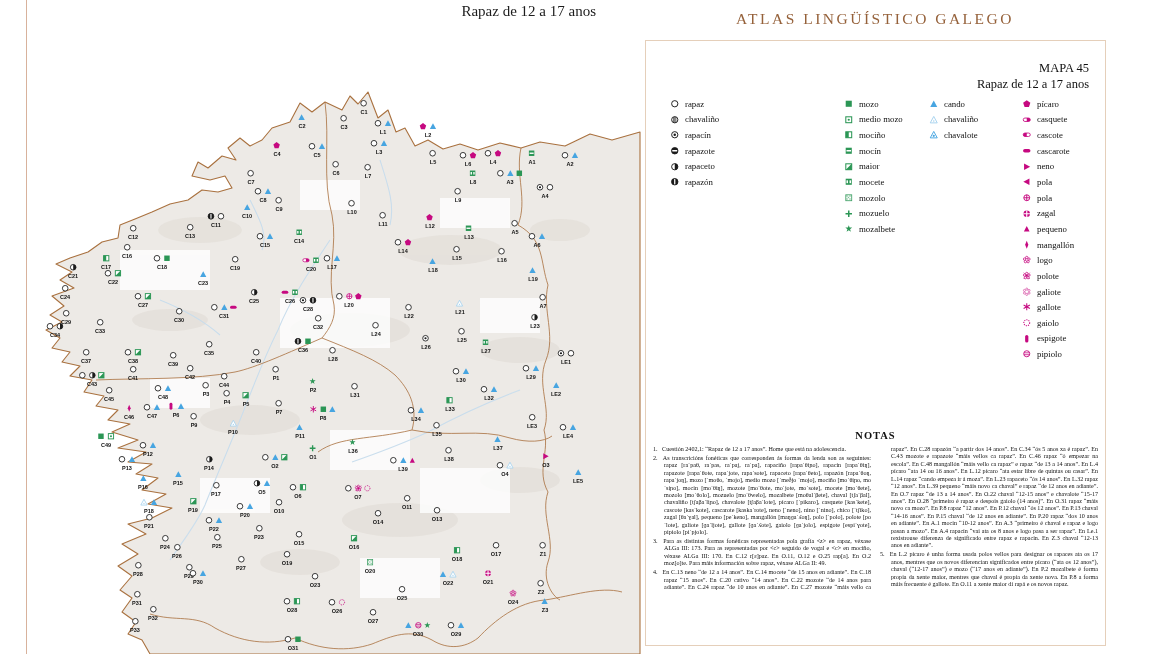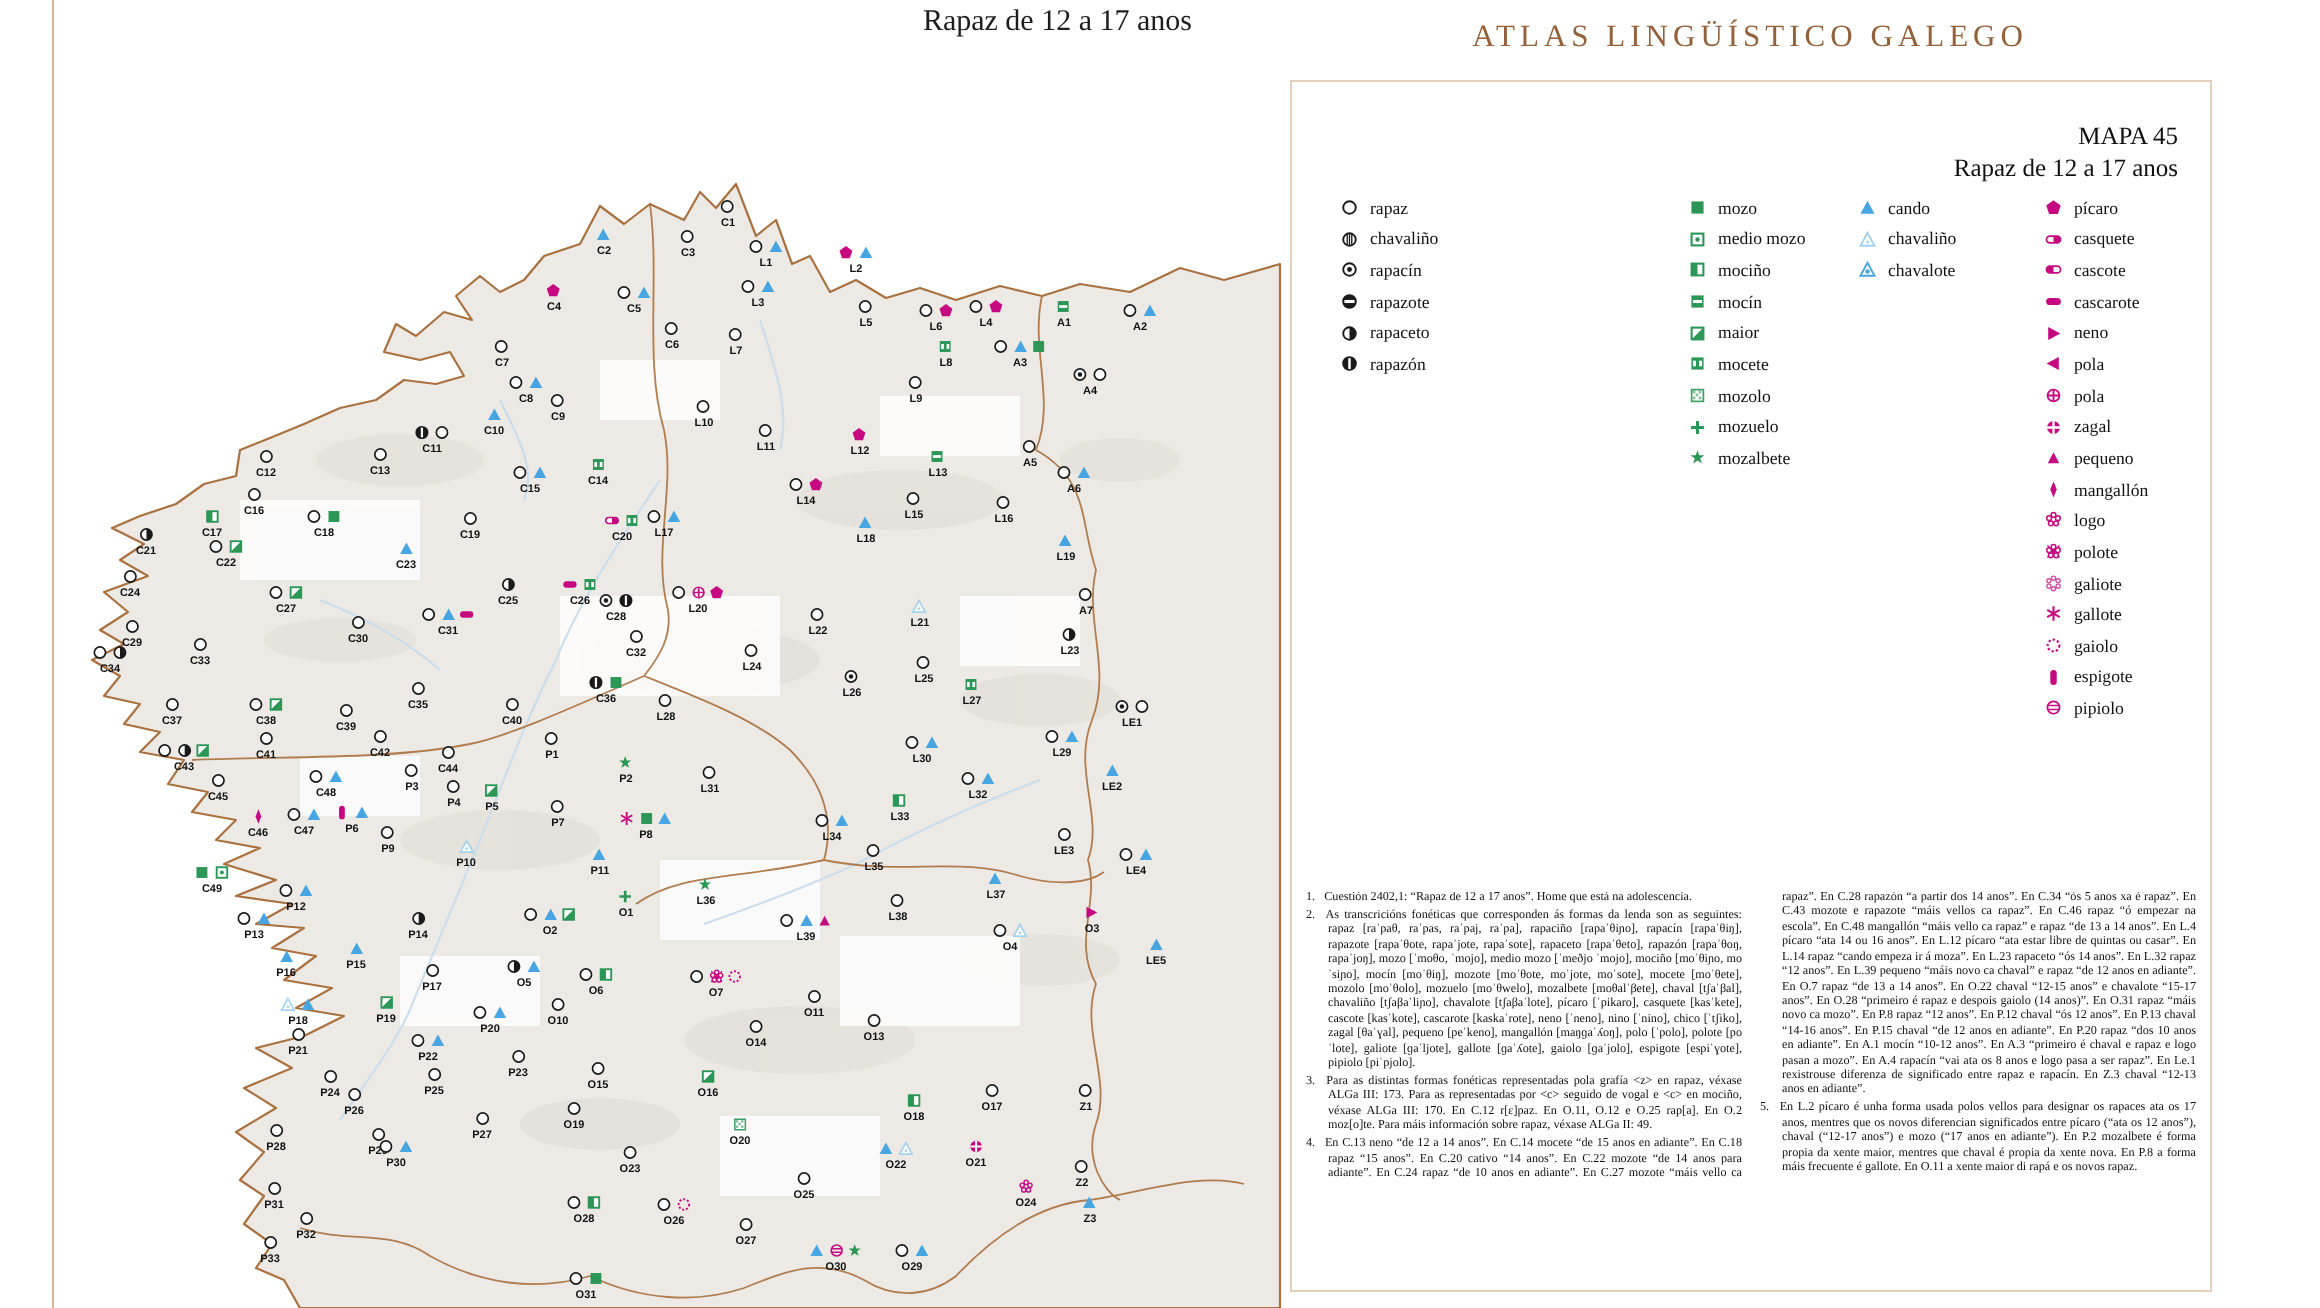--- a/index.html
+++ b/index.html
@@ -2007,20 +2007,21 @@
       <div class="leg-row">
         <span class="leg-sym">
           <svg width="9.5" height="9.5" viewBox="0 0 10 10">
             <circle cx="5" cy="5" r="3.2" fill="none" stroke="#c60980" stroke-width="0.95"></circle>
             <path d="M2.1,4 H7.9 M2.1,6 H7.9" stroke="#c60980" stroke-width="0.8"></path>
           </svg>
         </span>
         <span class="leg-label">pipiolo</span>
       </div>
     </div>
+  <div id="notas-title">NOTAS</div>
   <div id="notes">
       <div class="note"><span class="num">1.</span> Cuestión 2402,1: “Rapaz de 12 a 17 anos”. Home que está na adolescencia.</div>
       <div class="note"><span class="num">2.</span> As transcricións fonéticas que corresponden ás formas da lenda son as seguintes: rapaz [raˈpaθ, raˈpas, raˈpaj, raˈpa], rapaciño [rapaˈθiɲo], rapacín [rapaˈθiŋ], rapazote [rapaˈθote, rapaˈjote, rapaˈsote], rapaceto [rapaˈθeto], rapazón [rapaˈθoŋ, rapaˈjoŋ], mozo [ˈmoθo, ˈmojo], medio mozo [ˈmeðjo ˈmojo], mociño [moˈθiɲo, moˈsiɲo], mocín [moˈθiŋ], mozote [moˈθote, moˈjote, moˈsote], mocete [moˈθete], mozolo [moˈθolo], mozuelo [moˈθwelo], mozalbete [moθalˈβete], chaval [tʃaˈβal], chavaliño [tʃaβaˈliɲo], chavalote [tʃaβaˈlote], pícaro [ˈpikaro], casquete [kasˈkete], cascote [kasˈkote], cascarote [kaskaˈrote], neno [ˈneno], nino [ˈnino], chico [ˈtʃiko], zagal [θaˈɣal], pequeno [peˈkeno], mangallón [maŋɡaˈʎoŋ], polo [ˈpolo], polote [poˈlote], galiote [ɡaˈljote], gallote [ɡaˈʎote], gaiolo [ɡaˈjolo], espigote [espiˈɣote], pipiolo [piˈpjolo].</div>
       <div class="note"><span class="num">3.</span> Para as distintas formas fonéticas representadas pola grafía &lt;z&gt; en rapaz, véxase ALGa III: 173. Para as representadas por &lt;c&gt; seguido de vogal e &lt;c&gt; en mociño, véxase ALGa III: 170. En C.12 r[ɛ]paz. En O.11, O.12 e O.25 rap[a]. En O.2 moz[o]te. Para máis información sobre rapaz, véxase ALGa II: 49.</div>
       <div class="note"><span class="num">4.</span> En C.13 neno “de 12 a 14 anos”. En C.14 mocete “de 15 anos en adiante”. En C.18 rapaz “15 anos”. En C.20 cativo “14 anos”. En C.22 mozote “de 14 anos para adiante”. En C.24 rapaz “de 10 anos en adiante”. En C.27 mozote “máis vello ca rapaz”. En C.28 rapazón “a partir dos 14 anos”. En C.34 “ós 5 anos xa é rapaz”. En C.43 mozote e rapazote “máis vellos ca rapaz”. En C.46 rapaz “ó empezar na escola”. En C.48 mangallón “máis vello ca rapaz” e rapaz “de 13 a 14 anos”. En L.4 pícaro “ata 14 ou 16 anos”. En L.12 pícaro “ata estar libre de quintas ou casar”. En L.14 rapaz “cando empeza ir á moza”. En L.23 rapaceto “ós 14 anos”. En L.32 rapaz “12 anos”. En L.39 pequeno “máis novo ca chaval” e rapaz “de 12 anos en adiante”. En O.7 rapaz “de 13 a 14 anos”. En O.22 chaval “12-15 anos” e chavalote “15-17 anos”. En O.28 “primeiro é rapaz e despois gaiolo (14 anos)”. En O.31 rapaz “máis novo ca mozo”. En P.8 rapaz “12 anos”. En P.12 chaval “ós 12 anos”. En P.13 chaval “14-16 anos”. En P.15 chaval “de 12 anos en adiante”. En P.20 rapaz “dos 10 anos en adiante”. En A.1 mocín “10-12 anos”. En A.3 “primeiro é chaval e rapaz e logo pasan a mozo”. En A.4 rapacín “vai ata os 8 anos e logo pasa a ser rapaz”. En Le.1 rexistrouse diferenza de significado entre rapaz e rapacín. En Z.3 chaval “12-13 anos en adiante”.</div>
       <div class="note"><span class="num">5.</span> En L.2 pícaro é unha forma usada polos vellos para designar os rapaces ata os 17 anos, mentres que os novos diferencian significados entre pícaro (“ata os 12 anos”), chaval (“12-17 anos”) e mozo (“17 anos en adiante”). En P.2 mozalbete é forma propia da xente maior, mentres que chaval é propia da xente nova. En P.8 a forma máis frecuente é gallote. En O.11 a xente maior di rapá e os novos rapaz.</div>
     </div>
 </div>
 
 </body></html>

